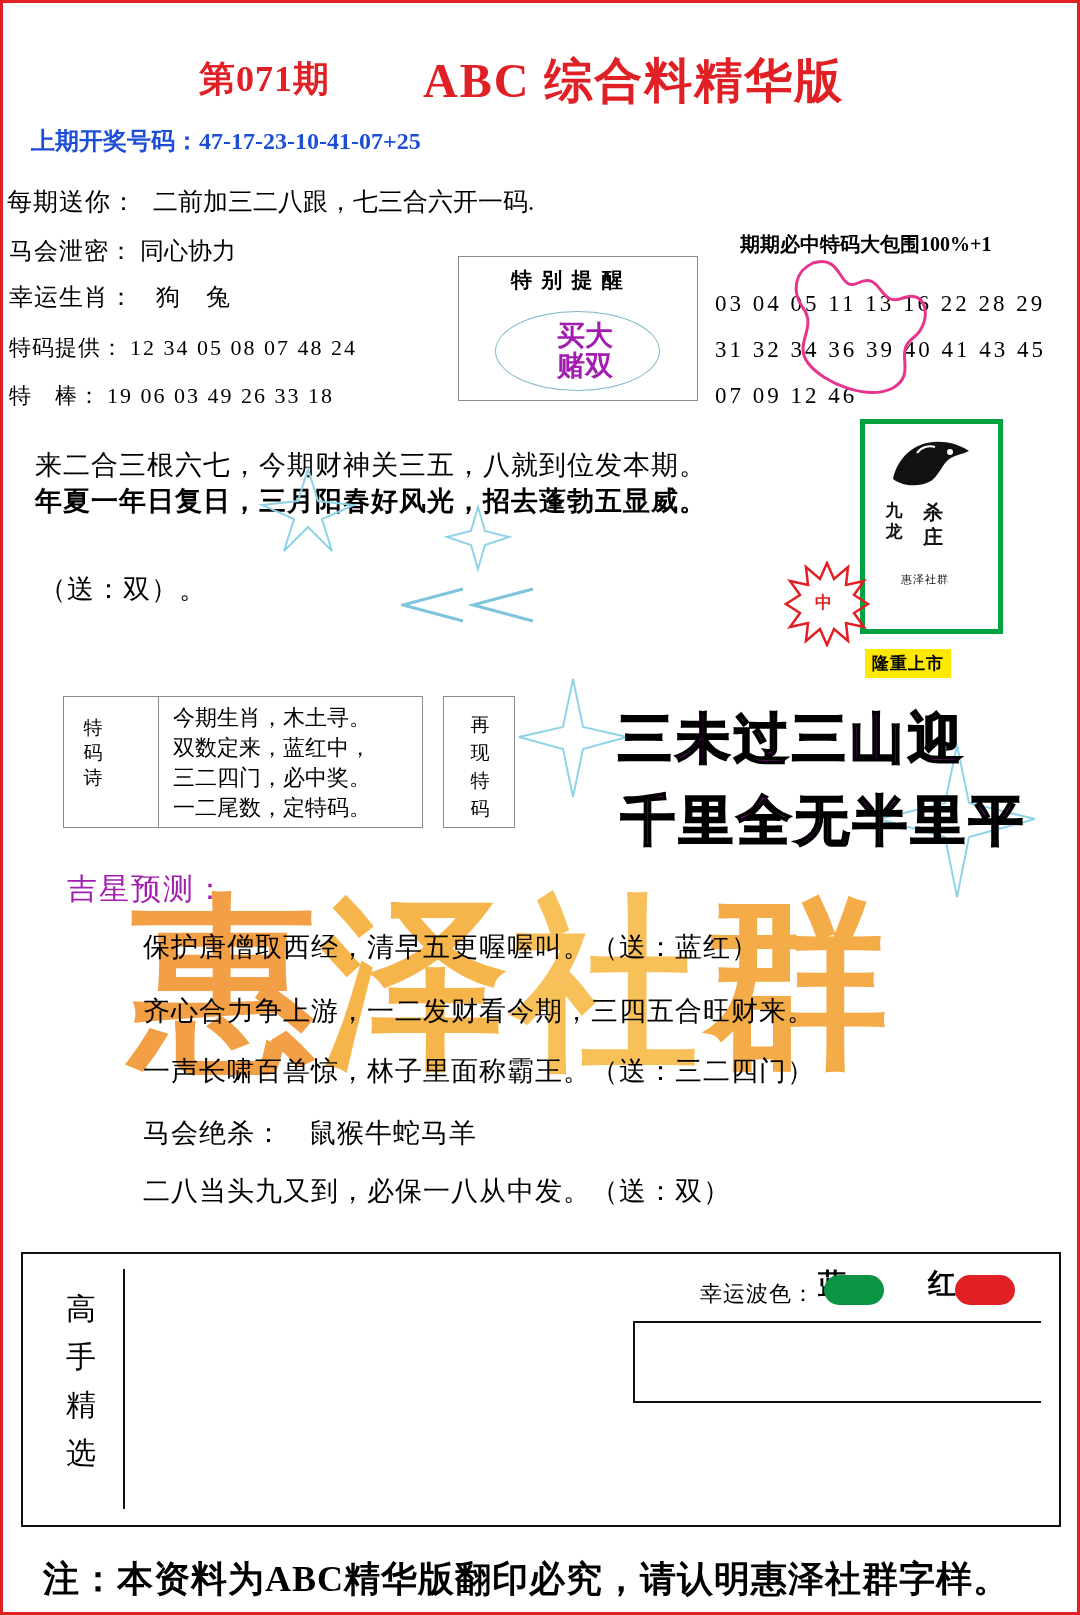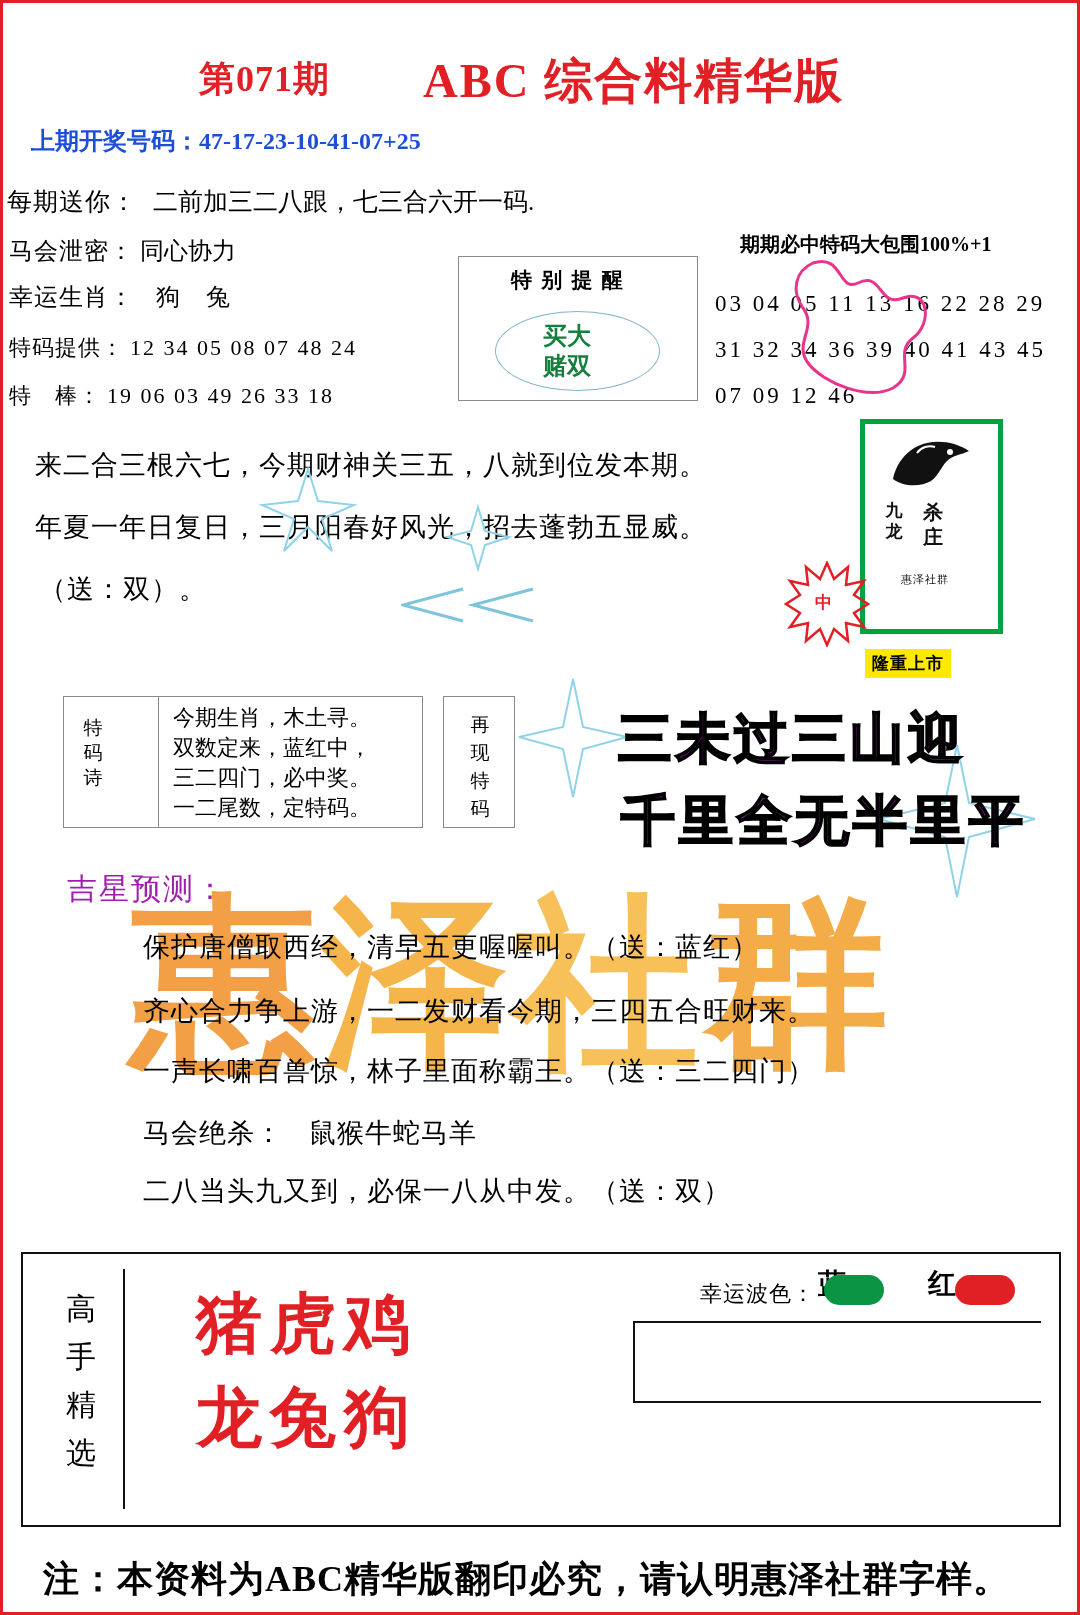--- a/index.html
+++ b/index.html
@@ -103,25 +103,25 @@
     width: 165px;
     height: 80px;
     border: 1px solid #7fb5c9;
     border-radius: 50%;
     box-sizing: border-box;
   }
   .remind-text {
     position: absolute;
     left: 540px;
     top: 318px;
-    font-size: 24px;
+    font-size: 28px;
     line-height: 30px;
-    color: #15803d;
-    font-weight: bold;
-    text-align: left;
+    color: #a21caf;
+    font-weight: bold;
+    text-align: right;
     width: 70px;
   }
 
   
   .cover-title {
     position: absolute;
     left: 737px;
     top: 228px;
     font-size: 20px;
     font-weight: bold;
@@ -147,21 +147,21 @@
   }
 
   
   .verse {
     position: absolute;
     font-size: 27px;
     color: #000;
     letter-spacing: 1px;
   }
   .v1 { left: 32px; top: 444px; }
-  .v2 { left: 32px; top: 506px; }
+  .v2 { left: 32px; top: 480px; font-weight: bold; }
   .v3 { left: 36px; top: 568px; }
 
   .deco-star {
     position: absolute;
     pointer-events: none;
   }
 
   
   .horse-card {
     position: absolute;
@@ -565,24 +565,20 @@
   <div class="pred-line p2">齐心合力争上游，一二发财看今期，三四五合旺财来。</div>
   <div class="pred-line p3">一声长啸百兽惊，林子里面称霸王。（送：三二四门）</div>
   <div class="pred-line p4">
     <span>马会绝杀：</span><span class="gap">鼠猴牛蛇马羊</span>
   </div>
   <div class="pred-line p5">二八当头九又到，必保一八从中发。（送：双）</div>
 
   <div class="bottom-box"></div>
   <div class="bb-label">高<br>手<br>精<br>选</div>
   <div class="bb-vline"></div>
-  <div class="bb-zodiac">
-    <div>猪虎鸡</div>
-    <div>龙兔狗</div>
-  </div>
 
   <div class="wave-label">幸运波色：</div>
   <div class="wave-blue">蓝</div>
   <div class="pill pill-green"></div>
   <div class="wave-red">红</div>
   <div class="pill pill-red"></div>
 
   <div class="tail-hline1"></div>
   <div class="tail-hline2"></div>
   <div class="tail-vline"></div>

